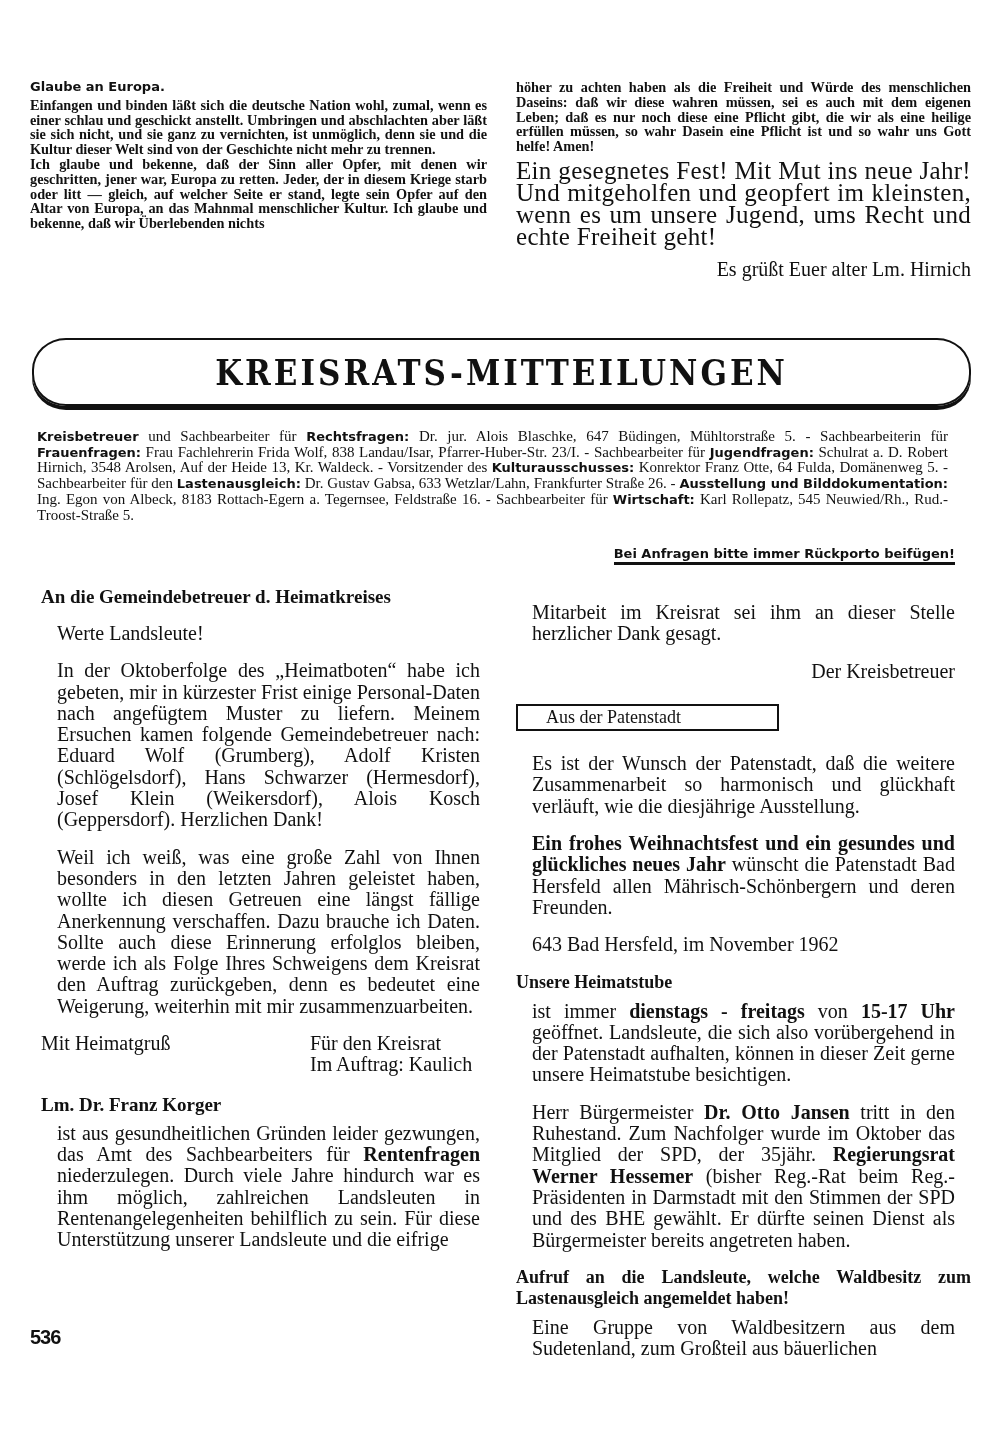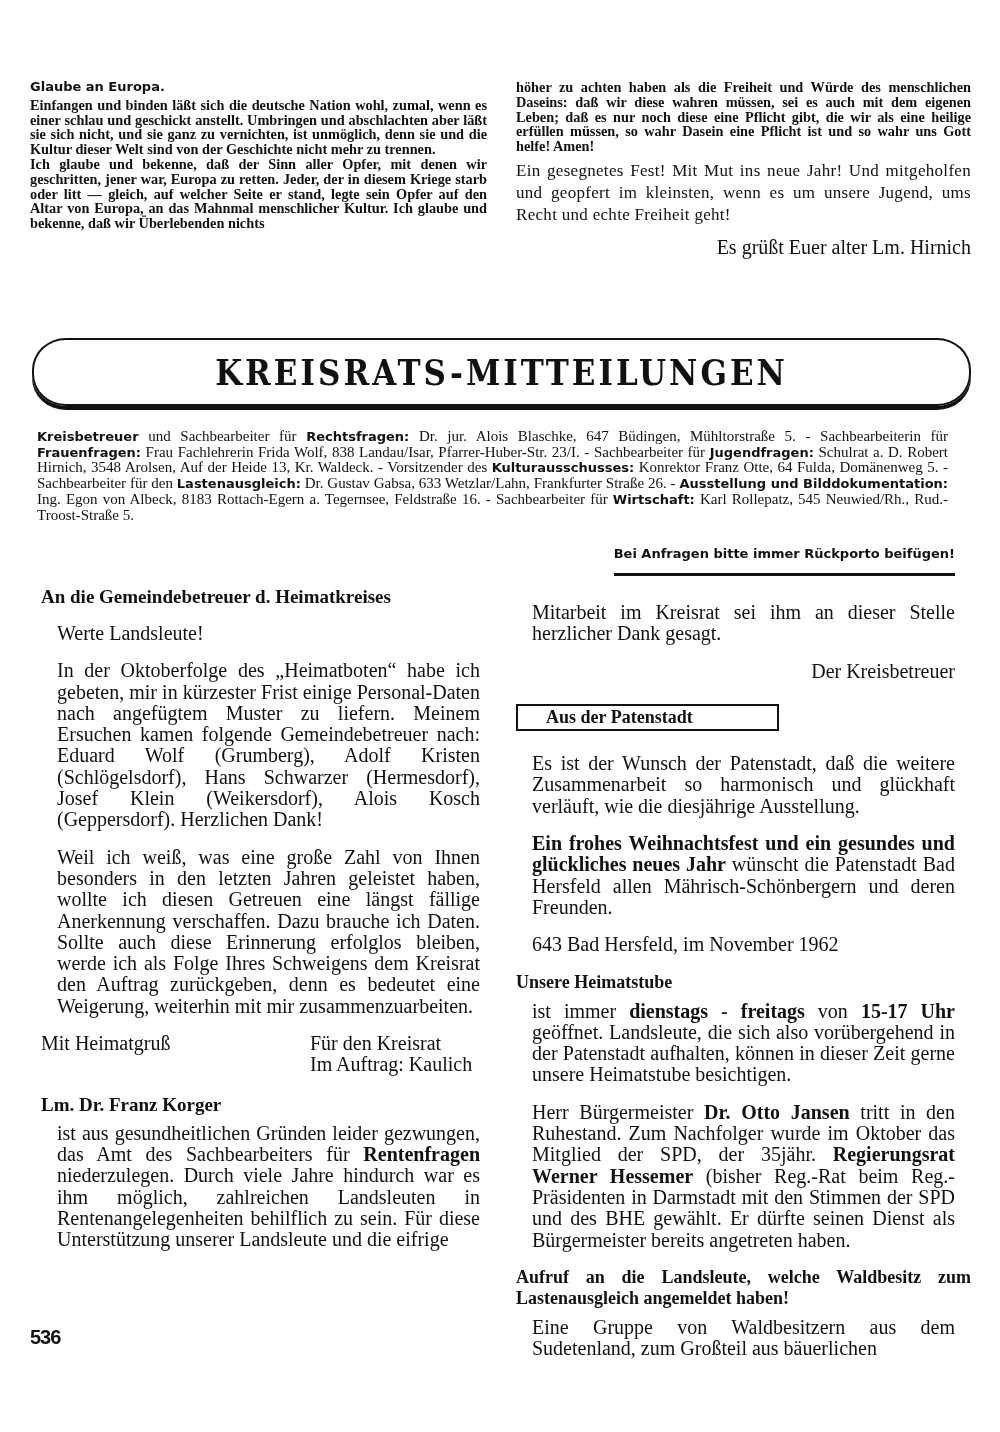--- a/index.html
+++ b/index.html
@@ -5,44 +5,44 @@
   html, body { margin: 0; padding: 0; background: #ffffff; }
   body { width: 1000px; height: 1432px; position: relative; overflow: hidden; color: #111; }
   .page { position: absolute; left: 0; top: 0; width: 1000px; height: 1432px; }
 
   
   .top-col { position: absolute; top: 80px; font-family: "Liberation Serif", serif; font-weight: bold; font-size: 14.3px; line-height: 14.8px; text-align: justify; }
   .top-left { left: 30px; width: 457px; }
   .top-right { left: 516px; width: 455px; }
   .top-col p { margin: 0; }
   .sans-head { font-family: "DejaVu Sans", sans-serif; font-weight: bold; font-size: 13px; margin: 0 0 3px 0 !important; }
-  .big-greeting { font-family: "Liberation Serif", serif; font-weight: normal; font-size: 17px; line-height: 22px; margin-top: 6px !important; text-align: justify; letter-spacing: 0.3px; }
+  .big-greeting { font-family: "Liberation Serif", serif; font-weight: normal; font-size: 25px; line-height: 22px; margin-top: 6px !important; text-align: justify; letter-spacing: 0.3px; }
   .signoff { font-family: "Liberation Serif", serif; font-weight: normal; font-size: 20px; line-height: 22px; text-align: right; margin-top: 10px !important; }
 
   
   .banner { position: absolute; left: 32px; top: 338px; width: 935px; height: 64px; border: 2px solid #111; border-radius: 34px / 32px; box-shadow: 0 4px 0 0 #111; text-decoration: underline; }
   .banner-title { position: absolute; left: 0; right: 0; top: 14px; text-align: center; font-family: "DejaVu Serif", serif; font-weight: 900; font-size: 31px; letter-spacing: 3px; transform: scaleY(1.15); }
 
   
   .info { position: absolute; left: 37px; top: 429px; width: 911px; font-family: "Liberation Serif", serif; font-size: 15px; line-height: 15.7px; text-align: justify; }
   .info b { font-family: "DejaVu Sans", sans-serif; font-size: 13px; }
-  .info-note { position: absolute; right: 45px; top: 546px; font-family: "DejaVu Sans", sans-serif; font-weight: bold; font-size: 13px; border-bottom: 3px solid #111; padding-bottom: 12px; }
+  .info-note { position: absolute; right: 45px; top: 546px; font-family: "DejaVu Sans", sans-serif; font-weight: bold; font-size: 13px; border-bottom: 3px solid #111; padding-bottom: 1px; }
 
   
   .col { position: absolute; top: 586px; font-family: "Liberation Serif", serif; font-size: 20px; line-height: 21.3px; text-align: justify; }
   .col-left { left: 41px; width: 455px; }
   .col-right { left: 516px; width: 455px; }
   .col p { margin: 16px; }
   .col .gap { margin-top: 8px; }
   .col .gap-lg { margin-top: 18px; }
   .col h3 { margin: 0; font-size: 19px; font-weight: bold; line-height: 21px; }
   .sig-grid { display: flex; text-align: left; gap: 32px; }
   .sig-grid .l { width: 237px; }
   .right-al { text-align: right; }
-  .boxed { display: inline-block; border: 2px solid #111; padding: 1px 24px 1px 28px; font-weight: bold; font-size: 18px; margin: 6px 14px 6px 0; width: 207px; }
+  .boxed { display: inline-block; border: 2px solid #111; padding: 1px 24px 1px 28px; font-weight: normal; font-size: 18px; margin: 6px 14px 6px 0; width: 207px; }
   .col b { font-weight: bold; }
   .subhead { font-size: 18px !important; }
 
   .pagenum { position: absolute; left: 30px; top: 1326px; font-family: "Liberation Sans", sans-serif; font-weight: bold; font-size: 20px; letter-spacing: -1px; }
 </style>
 </head>
 <body>
 
 <div class="page">
 

